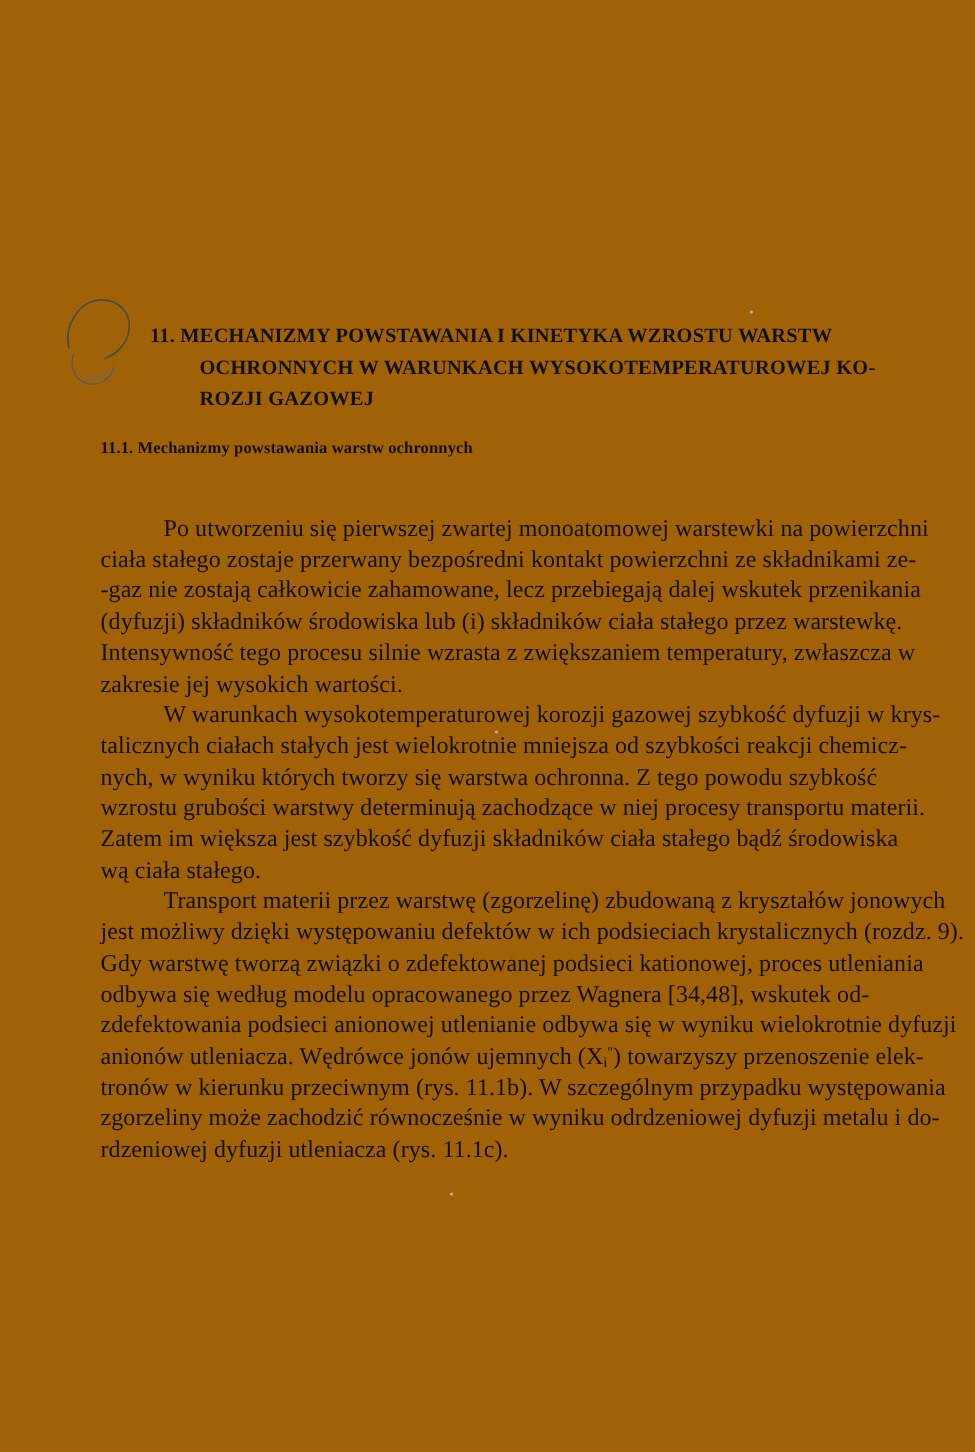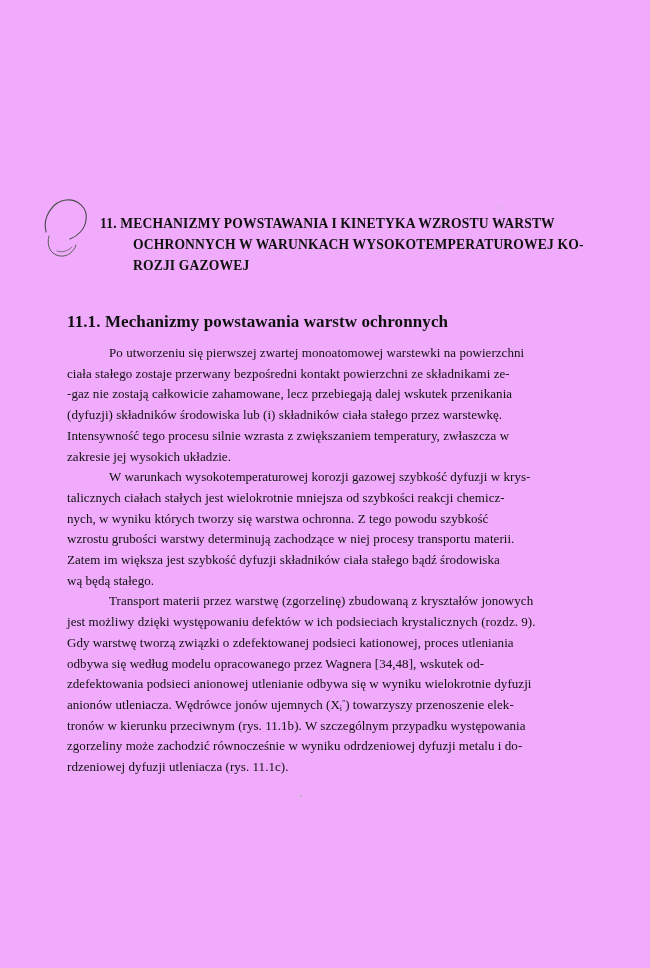--- a/index.html
+++ b/index.html
@@ -13,21 +13,21 @@
     position: relative;
     overflow: hidden;
     font-family: "Liberation Serif", "DejaVu Serif", serif;
     color: #101010;
     -webkit-font-smoothing: none;
   }
 
   .page {
     position: absolute;
     inset: 0;
-    background: #f0abfc;
+    background: #a16207;
   }
 
   
   .chapter-heading {
     position: absolute;
     left: 67px;
     top: 204px;
     width: 546px;
     font-weight: bold;
     font-size: 13.6px;
@@ -52,34 +52,34 @@
     width: 100%;
   }
   .chapter-heading .hl.l1 { padding-left: 0; text-indent: 0; }
   .chapter-heading .hl.l2,
   .chapter-heading .hl.l3 { padding-left: 33px; text-indent: 0; }
 
   
   .section-heading {
     position: absolute;
     left: 67px;
-    top: 298px;
+    top: 284px;
     font-weight: bold;
-    font-size: 17px;
+    font-size: 11px;
     letter-spacing: 0.1px;
     white-space: nowrap;
   }
 
   
   .body-text {
     position: absolute;
     left: 67px;
     top: 343px;
     width: 546px;
-    font-size: 13px;
+    font-size: 16px;
     line-height: 20.7px;
     letter-spacing: 0.05px;
   }
   .para {
     margin: 0;
   }
   .para + .para {
     margin-top: 0;
   }
   .line {
@@ -143,30 +143,30 @@
   <h2 class="section-heading">11.1. Mechanizmy powstawania warstw ochronnych</h2>
 
   <div class="body-text">
 
     <p class="para">
       <span class="line just indent">Po utworzeniu się pierwszej zwartej monoatomowej warstewki na powierzchni</span>
       <span class="line just">ciała stałego zostaje przerwany bezpośredni kontakt powierzchni ze składnikami ze-</span>
       <span class="line just">-gaz nie zostają całkowicie zahamowane, lecz przebiegają dalej wskutek przenikania</span>
       <span class="line just">(dyfuzji) składników środowiska lub (i) składników ciała stałego przez warstewkę.</span>
       <span class="line just">Intensywność tego procesu silnie wzrasta z zwiększaniem temperatury, zwłaszcza w</span>
-      <span class="line last">zakresie jej wysokich układzie.</span>
+      <span class="line last">zakresie jej wysokich wartości.</span>
     </p>
 
     <p class="para">
       <span class="line just indent">W warunkach wysokotemperaturowej korozji gazowej szybkość dyfuzji w krys-</span>
       <span class="line just">talicznych ciałach stałych jest wielokrotnie mniejsza od szybkości reakcji chemicz-</span>
       <span class="line just">nych, w wyniku których tworzy się warstwa ochronna. Z tego powodu szybkość</span>
       <span class="line just">wzrostu grubości warstwy determinują zachodzące w niej procesy transportu materii.</span>
       <span class="line just">Zatem im większa jest szybkość dyfuzji składników ciała stałego bądź środowiska</span>
-      <span class="line last">wą będą stałego.</span>
+      <span class="line last">wą ciała stałego.</span>
     </p>
 
     <p class="para">
       <span class="line just indent">Transport materii przez warstwę (zgorzelinę) zbudowaną z kryształów jonowych</span>
       <span class="line just">jest możliwy dzięki występowaniu defektów w ich podsieciach krystalicznych (rozdz. 9).</span>
       <span class="line just">Gdy warstwę tworzą związki o zdefektowanej podsieci kationowej, proces utleniania</span>
       <span class="line just">odbywa się według modelu opracowanego przez Wagnera [34,48], wskutek od-</span>
 
 
       <span class="line just">zdefektowania podsieci anionowej utlenianie odbywa się w wyniku wielokrotnie dyfuzji</span>

